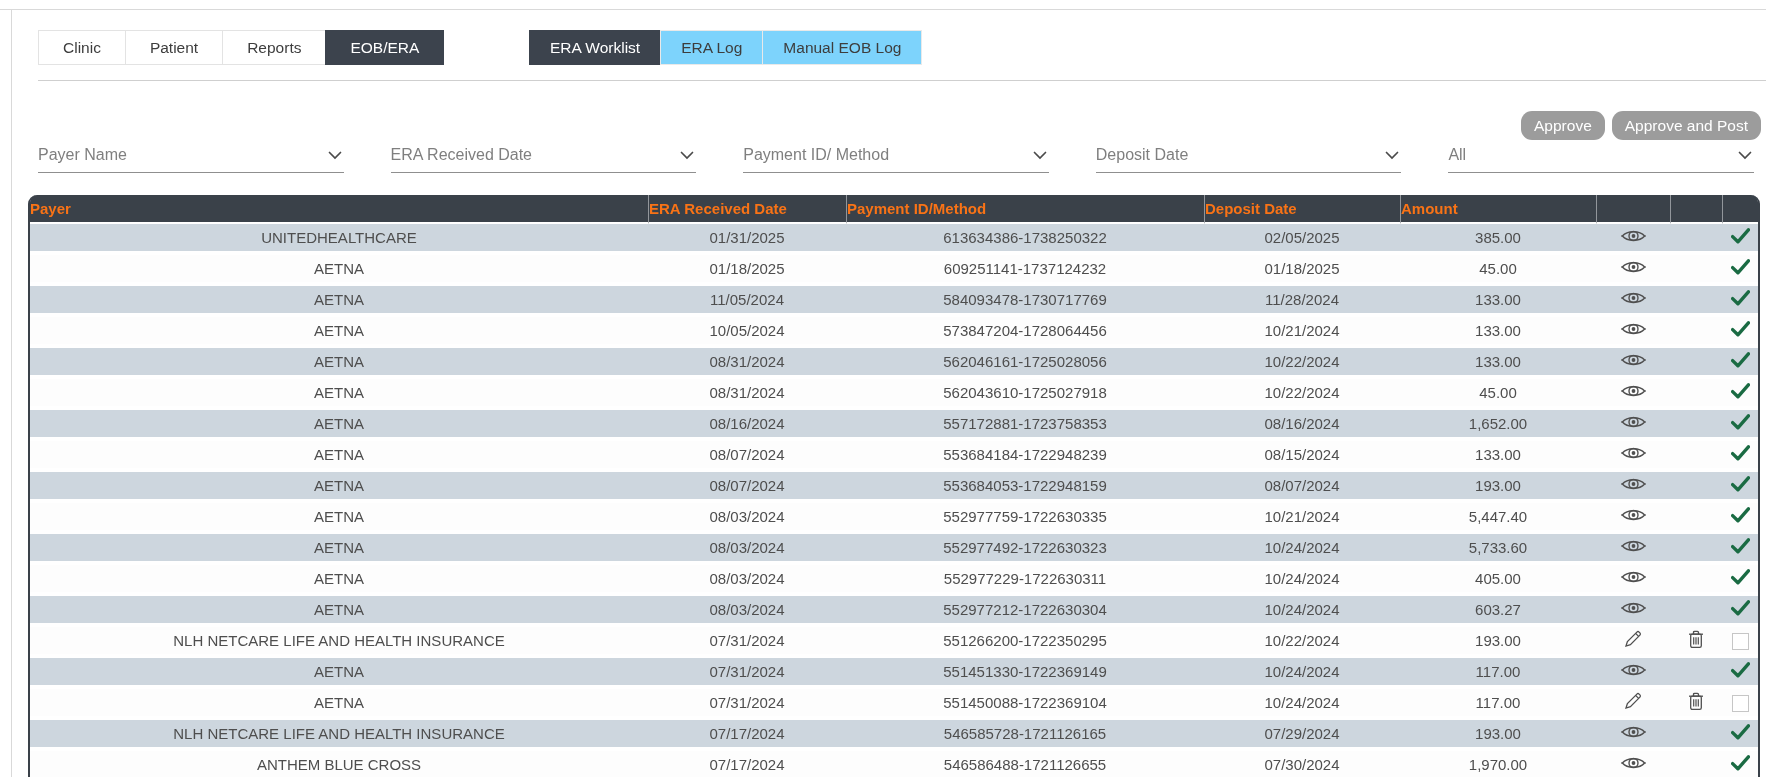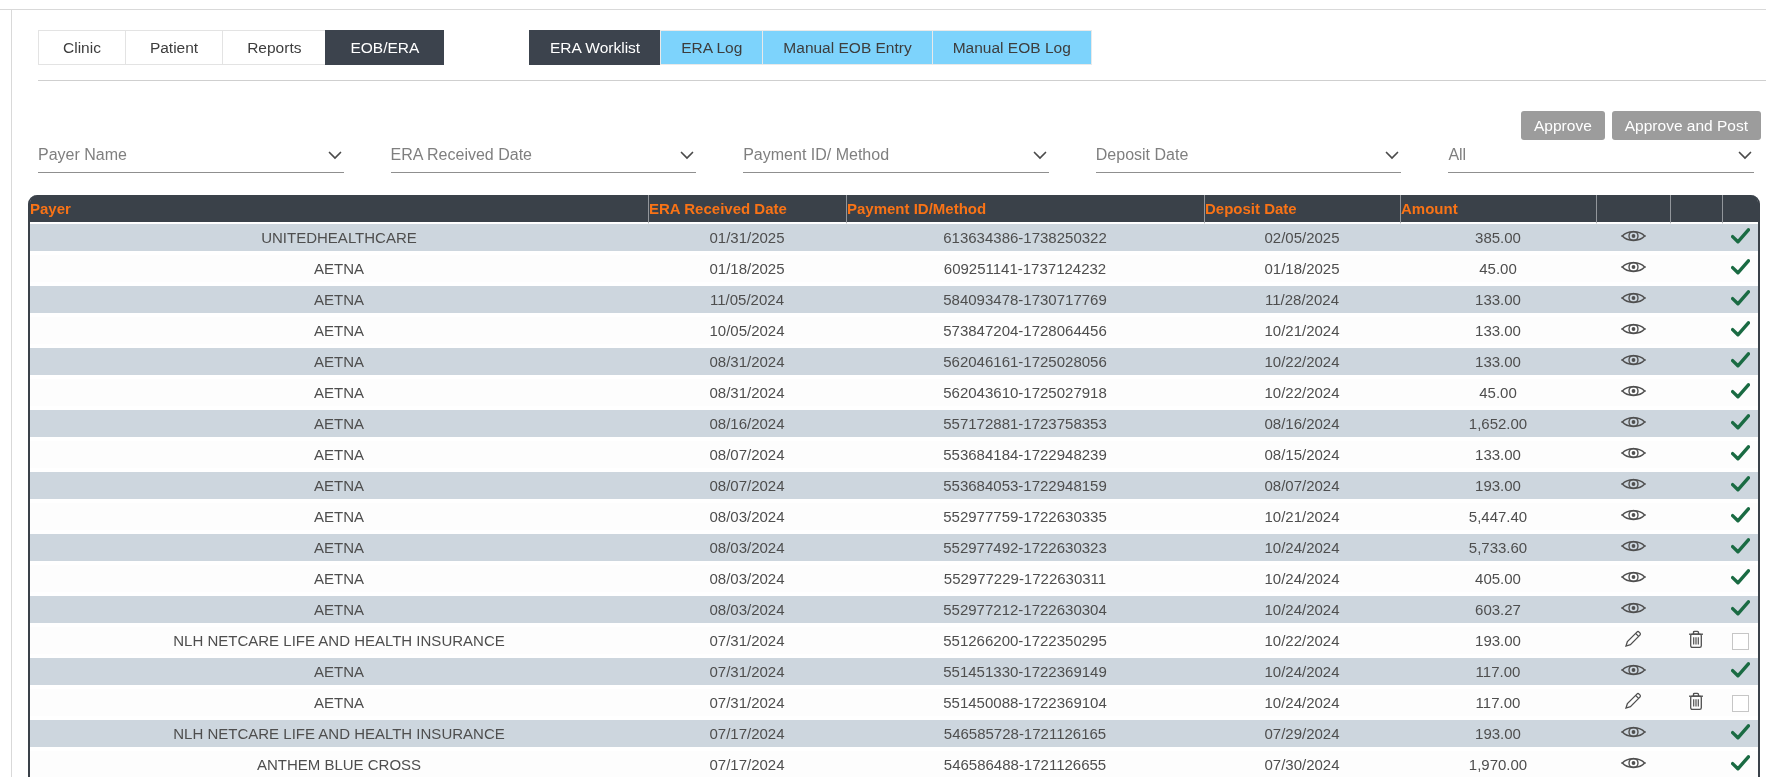--- a/index.html
+++ b/index.html
@@ -17,24 +17,24 @@
   .sub-tabs{position:absolute;top:30px;left:517px;display:flex;}
   .subtab{height:33px;line-height:33px;padding:0 20px;background:#7dd3fc;border:1px solid #e9e9e9;
           margin-left:-1px;font-size:15.5px;color:#3d3d3d;white-space:nowrap;cursor:pointer;}
   .subtab:first-child{margin-left:12px;}
   .subtab.active{background:#3c434d;border-color:#3c434d;color:#ffffff;}
   .tabs-rule{position:absolute;top:80px;left:38px;right:0;border-top:1px solid #cfcfcf;}
 
   
   .action-buttons{position:absolute;top:111px;right:5px;display:flex;gap:7px;}
   .btn{height:29px;line-height:29px;padding:0 13px;background:#9c9c9c;color:#fff;font-size:15.5px;
-       border:none;border-radius:3px;cursor:pointer;font-family:inherit;white-space:nowrap;}
+       border:none;border-radius:11px;cursor:pointer;font-family:inherit;white-space:nowrap;}
 
   
-  .filters{position:absolute;top:146px;left:38px;right:12px;display:flex;gap:47px;}
+  .filters{position:absolute;top:146px;left:38px;right:12px;display:flex;gap:47px;justify-content:center;}
   .filter{flex:1;display:flex;align-items:flex-end;justify-content:space-between;
           border-bottom:1px solid #8f8f8f;padding-bottom:8px;color:#7f7f7f;font-size:16px;cursor:pointer;}
   .filter .chev{flex:0 0 auto;margin-right:2px;}
 
   
   .table-wrap{position:absolute;top:195px;left:28px;width:1728px;
               border-left:2px solid #3a4149;border-right:2px solid #3a4149;border-radius:9px 9px 0 0;}
   table.era{width:100%;border-collapse:separate;border-spacing:0;table-layout:fixed;}
   table.era th{height:27px;background:#3a4149;color:#f97316;font-size:15px;font-weight:bold;
                text-align:left;padding:0;border-bottom:2px solid #ffffff;
@@ -58,21 +58,20 @@
 
   <div class="main-tabs">
       <div class="tab">Clinic</div>
       <div class="tab">Patient</div>
       <div class="tab">Reports</div>
       <div class="tab active">EOB/ERA</div>
     </div>
   <div class="sub-tabs">
       <div class="subtab active">ERA Worklist</div>
       <div class="subtab">ERA Log</div>
-      <div class="subtab">Manual EOB Entry</div>
       <div class="subtab">Manual EOB Log</div>
     </div>
   <div class="tabs-rule"></div>
 
   <div class="action-buttons">
     <button class="btn">Approve</button>
     <button class="btn">Approve and Post</button>
   </div>
 
   <div class="filters">

